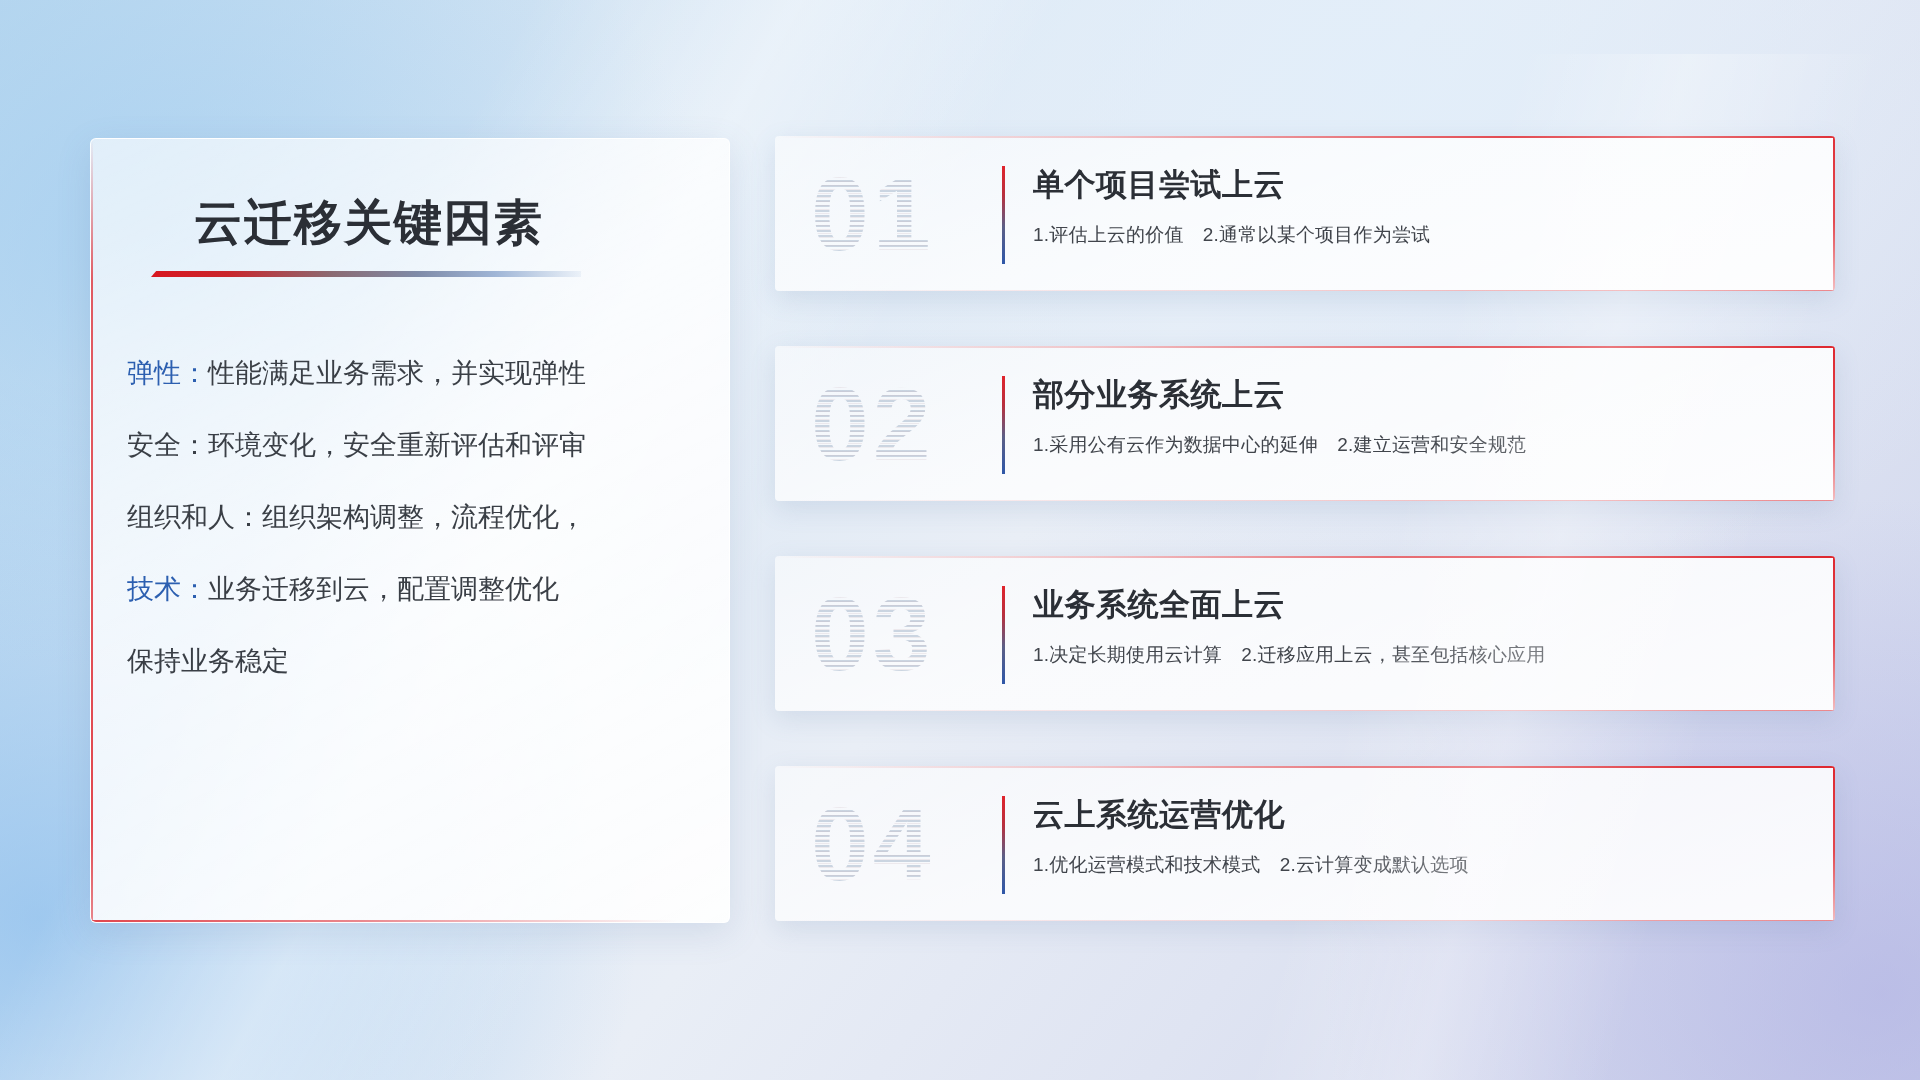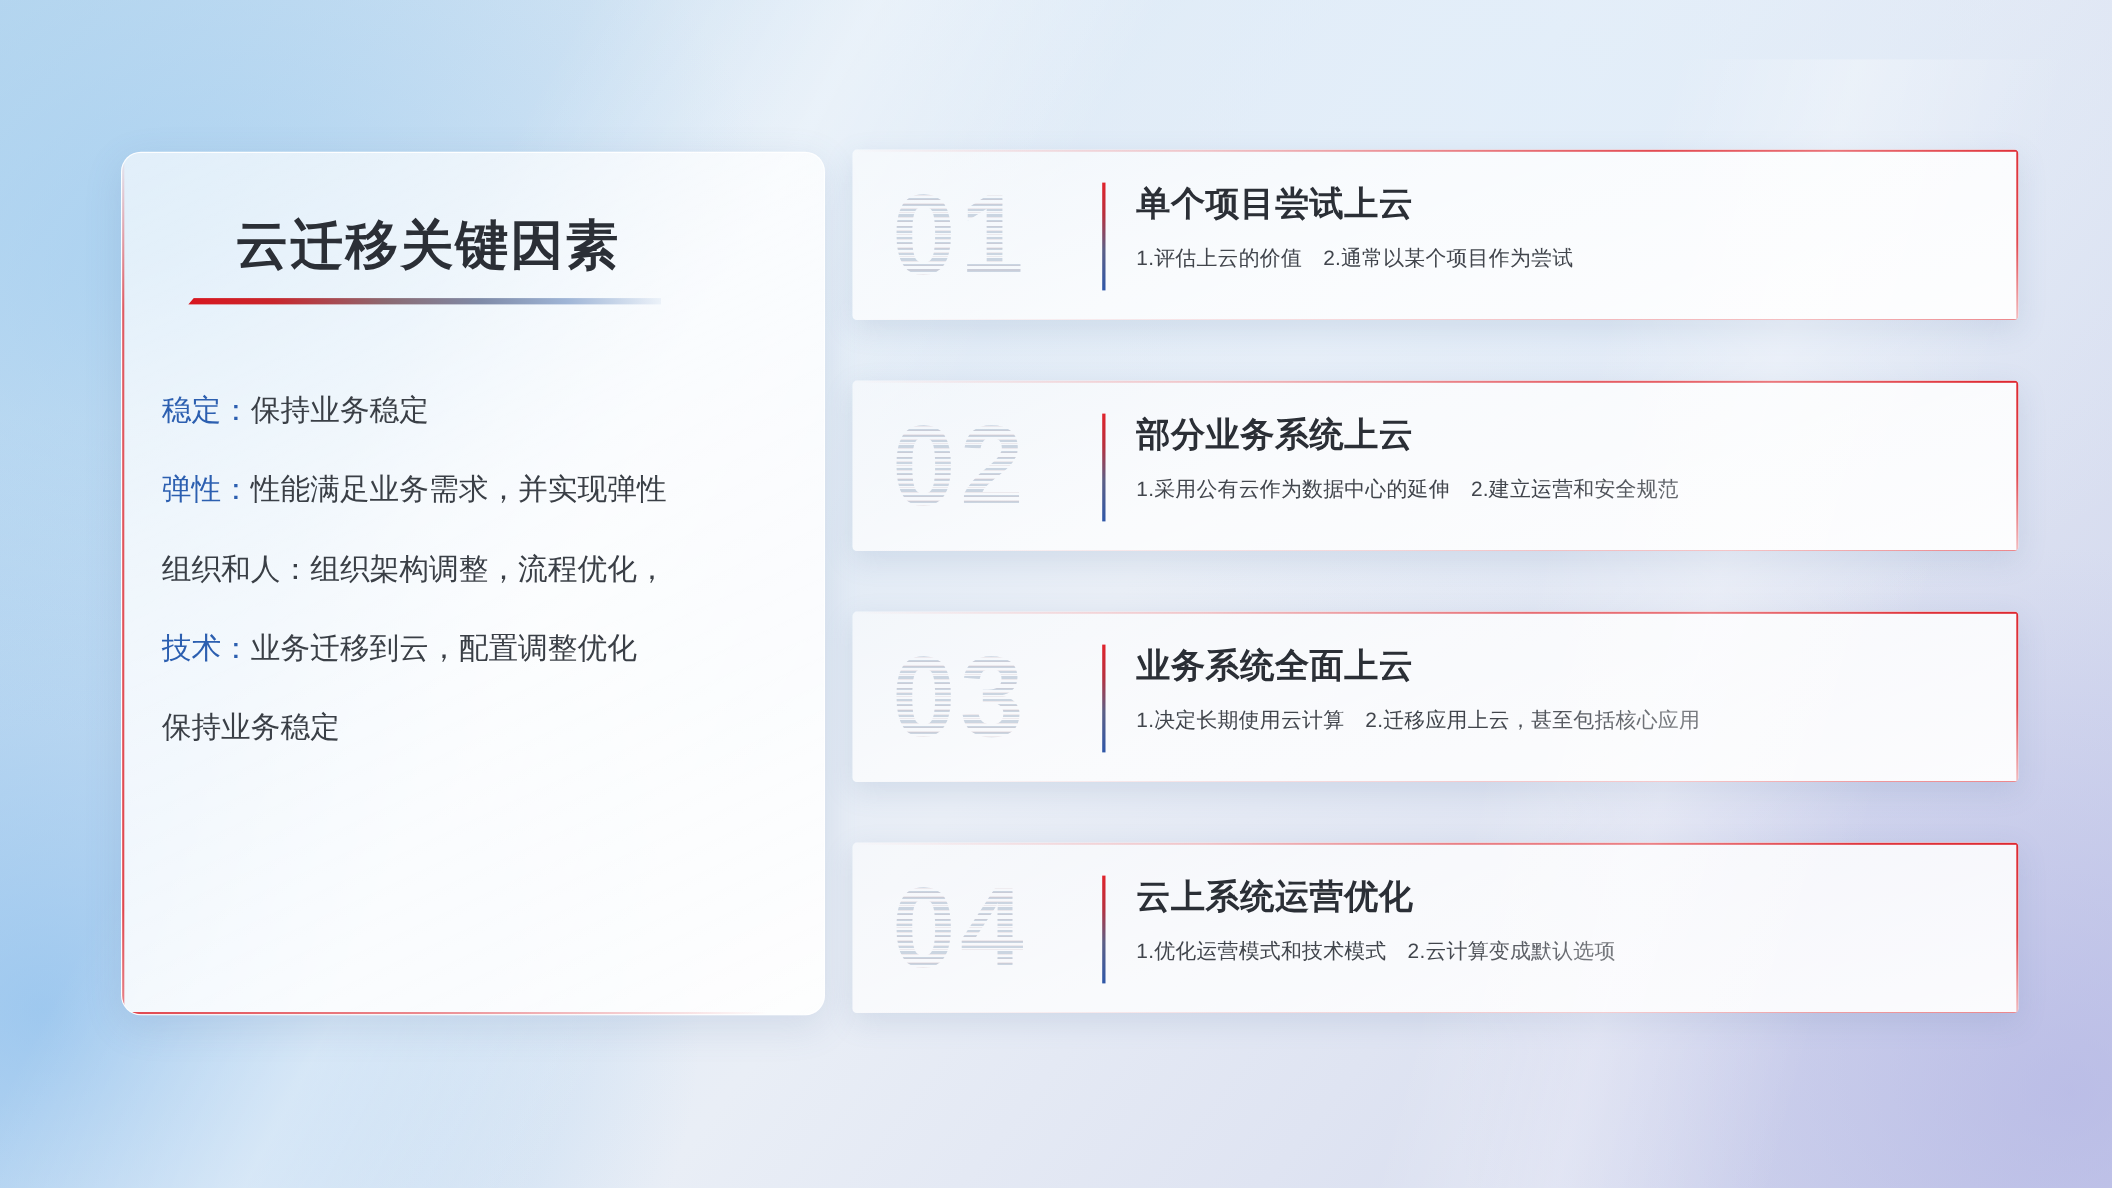--- a/index.html
+++ b/index.html
@@ -42,26 +42,25 @@
     pointer-events: none;
   }
 
   
   .left-panel {
     position: absolute;
     left: 90px;
     top: 138px;
     width: 640px;
     height: 785px;
-    border-radius: 18px;
+    border-radius: 6px;
     background: linear-gradient(155deg, rgba(255,255,255,0.62) 0%, rgba(255,255,255,0.80) 42%, rgba(255,255,255,0.90) 100%);
     border: 1px solid rgba(255,255,255,0.85);
     box-shadow: 0 10px 34px rgba(90,120,165,0.16);
     overflow: hidden;
-    margin-left: 20px;
   }
   
   .left-panel-edge {
     position: absolute;
     left: 0; top: 0;
     width: 2px; height: 100%;
     background: linear-gradient(to bottom, rgba(222,40,48,0.0) 0%, rgba(222,40,48,0.75) 18%, rgba(222,40,48,0.85) 88%, rgba(222,40,48,0.55) 100%);
   }
   .left-panel-edge-b {
     position: absolute;
@@ -220,24 +219,24 @@
 
   <div class="left-panel">
     <div class="left-panel-edge"></div>
     <div class="left-panel-edge-b"></div>
 
     <div class="panel-title">云迁移关键因素</div>
     <div class="panel-rule"></div>
 
     <div class="items">
       <div class="item-line">
-        <span class="item-label blue">稳定：</span><span class="item-text">保持业务稳定</span>
-      </div>
-      <div class="item-line">
         <span class="item-label blue">弹性：</span><span class="item-text">性能满足业务需求，并实现弹性</span>
+      </div>
+      <div class="item-line">
+        <span class="item-label gray">安全：</span><span class="item-text">环境变化，安全重新评估和评审</span>
       </div>
       <div class="item-line">
         <span class="item-label gray">组织和人：</span><span class="item-text">组织架构调整，流程优化，</span>
       </div>
       <div class="item-line">
         <span class="item-label blue">技术：</span><span class="item-text">业务迁移到云，配置调整优化</span>
       </div>
       <div class="item-line">
         <span class="item-label gray"></span><span class="item-text">保持业务稳定</span>
       </div>

